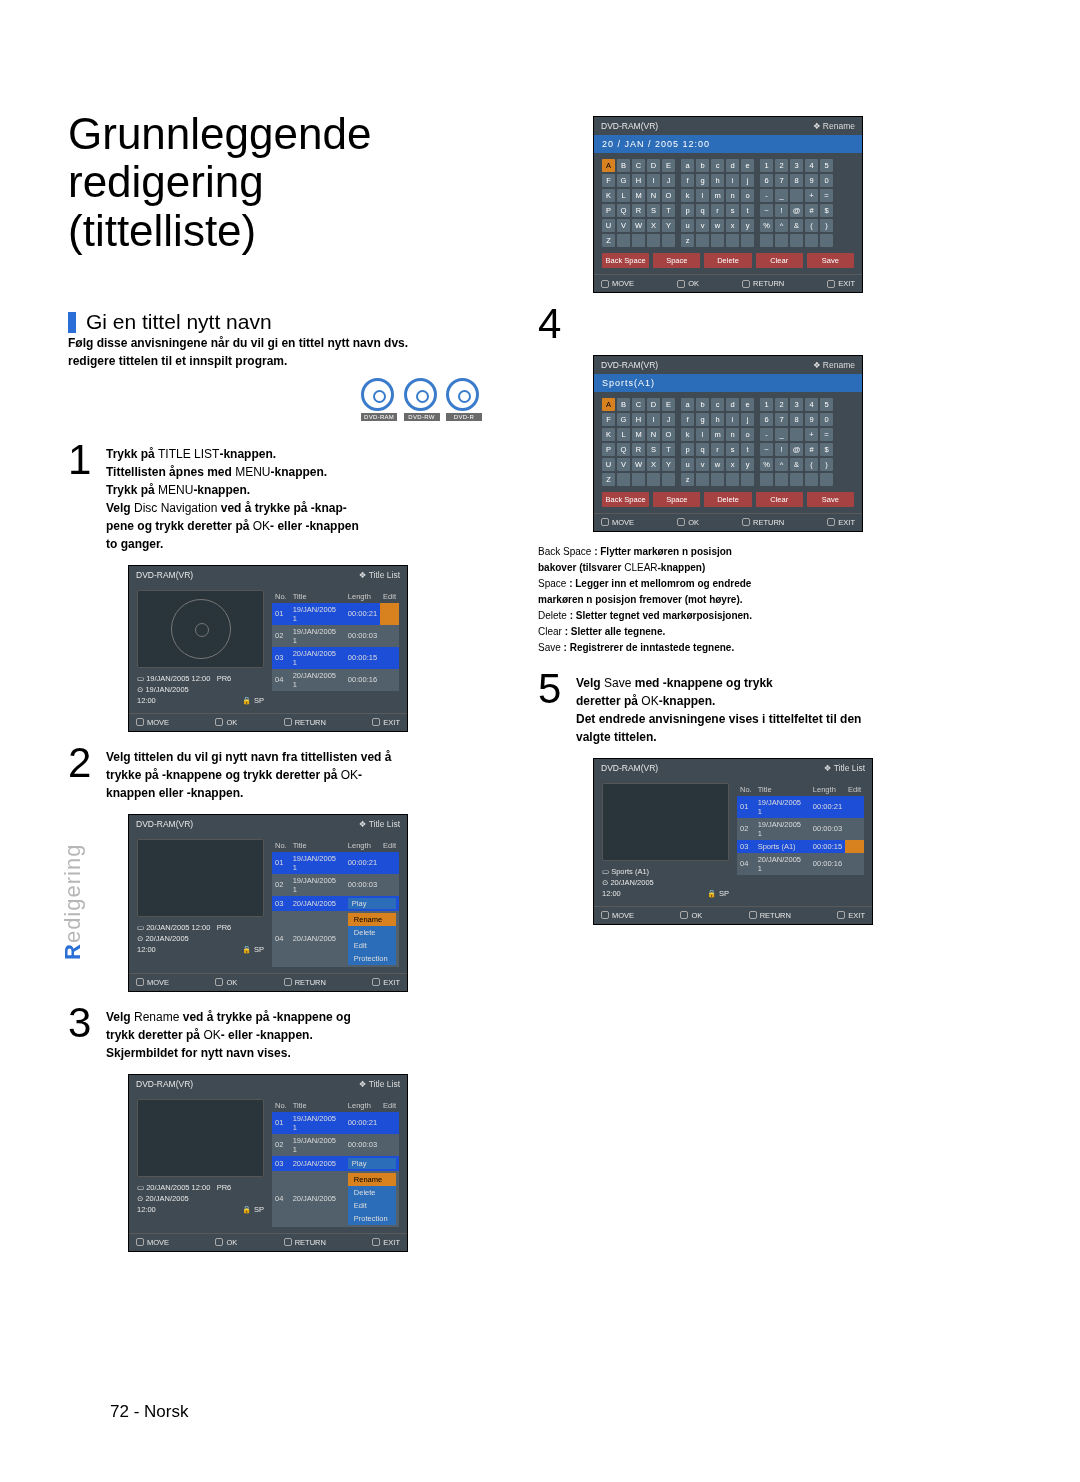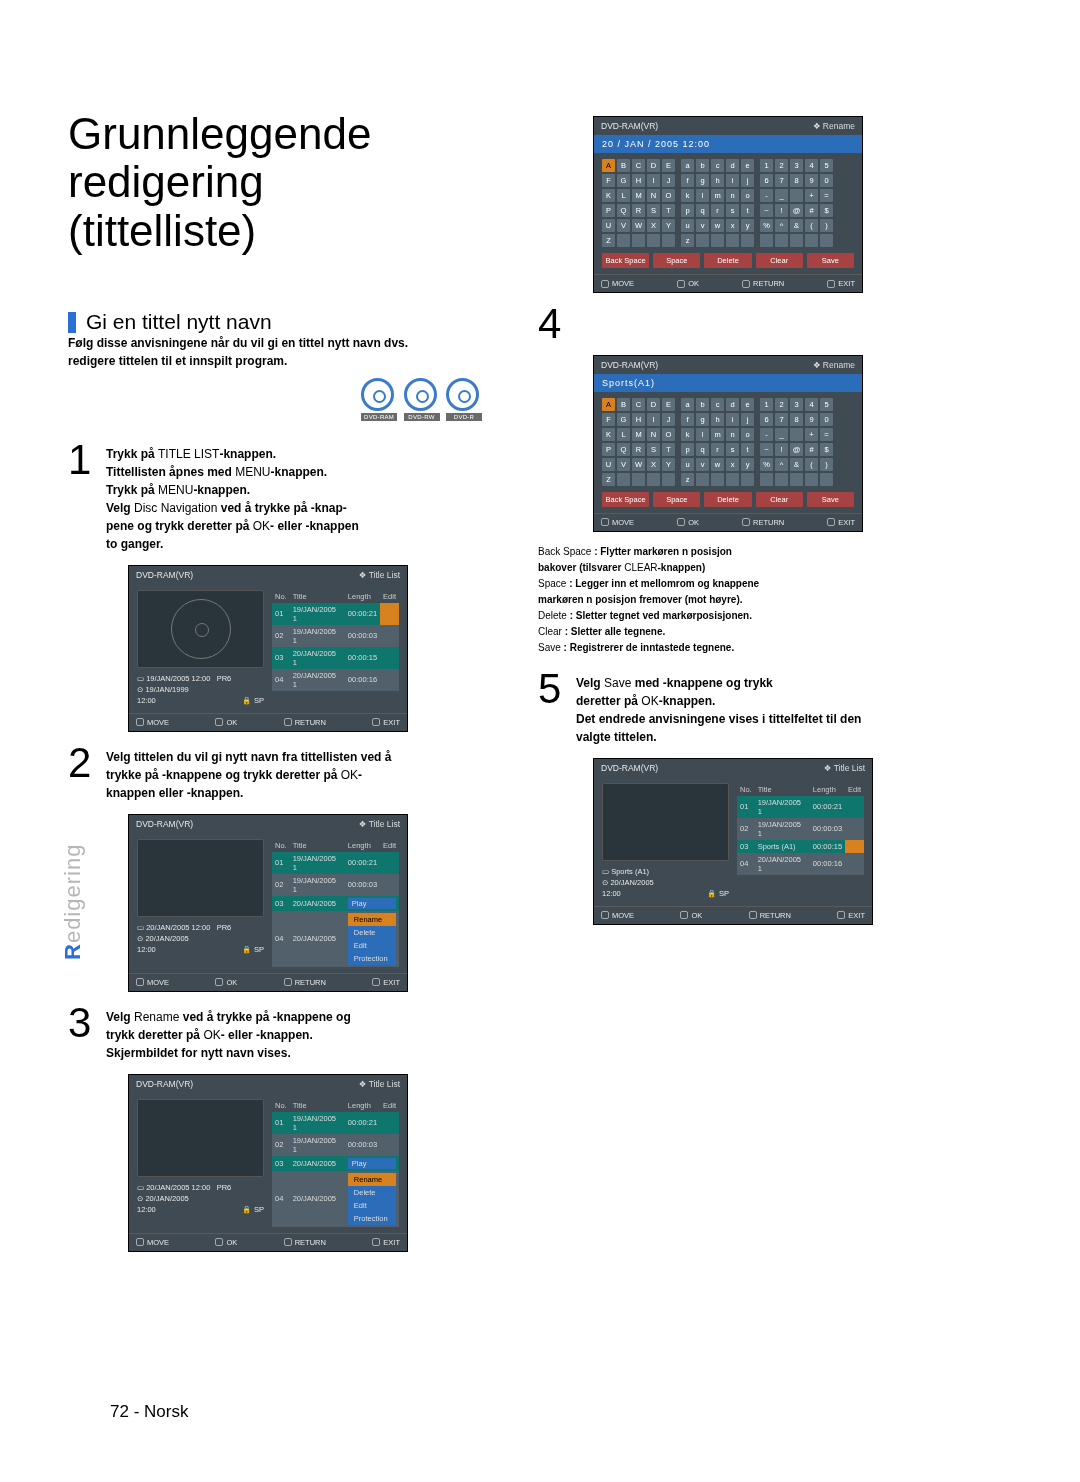--- a/index.html
+++ b/index.html
@@ -35,21 +35,21 @@
   .osd .body{padding:6px 8px;display:flex;gap:8px}
   .osd .half{flex:1}
   .osd .preview{background:#2a343b;border:1px solid #555;height:78px;border-radius:2px;margin-bottom:5px;position:relative}
   .osd .disc-graphic{position:absolute;left:50%;top:50%;width:60px;height:60px;margin-left:-30px;margin-top:-30px;border:1px solid #777;border-radius:50%}
   .osd .disc-graphic::after{content:"";position:absolute;left:50%;top:50%;width:12px;height:12px;margin-left:-6px;margin-top:-6px;border:1px solid #777;border-radius:50%}
   .osd .meta{font-size:7.5px;line-height:1.5}
   .osd .meta .sp{float:right}
   .osd table{width:100%;border-collapse:collapse;font-size:7.5px}
   .osd table th{color:#ccc;font-weight:400;text-align:left;padding:2px 3px}
   .osd table td{padding:2px 3px;color:#ddd}
-  .osd table tr.row{background:#0f766e}
+  .osd table tr.row{background:#1d4ed8}
   .osd table tr.row.alt{background:#51606a}
   .osd table tr.sel td:last-child{background:#d8821f;color:#000}
   .osd .menu-list{background:#2c6db9;font-size:7.5px}
   .osd .menu-list div{padding:2px 6px}
   .osd .menu-list .hi{background:#d8821f;color:#000}
   .osd .ftr{display:flex;justify-content:space-between;padding:4px 7px;font-size:7.5px;border-top:1px solid #5a5a5a;background:#3f4a52}
   .osd .ftr span{display:inline-flex;align-items:center;gap:3px}
   .osd .ftr .ico{display:inline-block;width:8px;height:8px;border:1px solid #aaa;border-radius:2px}
   
   .kbd-grid{display:flex;gap:6px;padding:6px 8px}
@@ -99,21 +99,21 @@
             <span>DVD-RAM(VR)</span>
             <span class="r">❖ <span>Title List</span></span>
           </div>
         <div class="body">
           <div class="half">
             <div class="preview">
                 <div class="disc-graphic"></div>
               </div>
             <div class="meta">
               ▭ <span>19/JAN/2005 12:00</span> &nbsp; <span>PR6</span><br>
-              ⊙ <span>19/JAN/1999</span><br>
+              ⊙ <span>19/JAN/2005</span><br>
               <span>12:00</span><span class="sp">🔒 <span>SP</span></span>
             </div>
           </div>
           <div class="half">
             <table>
               <tbody>
                   <tr>
                     <th>No.</th>
                     <th>Title</th>
                     <th>Length</th>
@@ -678,21 +678,21 @@
             <span>
               <span class="ico"></span>
               <span>EXIT</span>
             </span>
           </div>
       </div>
 
       <div class="defs">
         <span class="term">Back Space</span> <b>: Flytter markøren n posisjon</b><br>
         <b>bakover (tilsvarer </b><span class="term">CLEAR</span><b>-knappen)</b><br>
-        <span class="term">Space</span> <b>: Legger inn et mellomrom og knappene</b><br>
+        <span class="term">Space</span> <b>: Legger inn et mellomrom og endrede</b><br>
         <b>markøren n posisjon fremover (mot høyre).</b><br>
         <span class="term">Delete</span> <b>: Sletter tegnet ved markørposisjonen.</b><br>
         <span class="term">Clear</span> <b>: Sletter alle tegnene.</b><br>
         <span class="term">Save</span> <b>: Registrerer de inntastede tegnene.</b>
       </div>
 
       <div class="step" style="margin-top:14px">
         <div class="step-num">5</div>
         <div class="step-body">
           <b>Velg </b><span class="thin">Save</span><b> med              -knappene og trykk</b><br>

